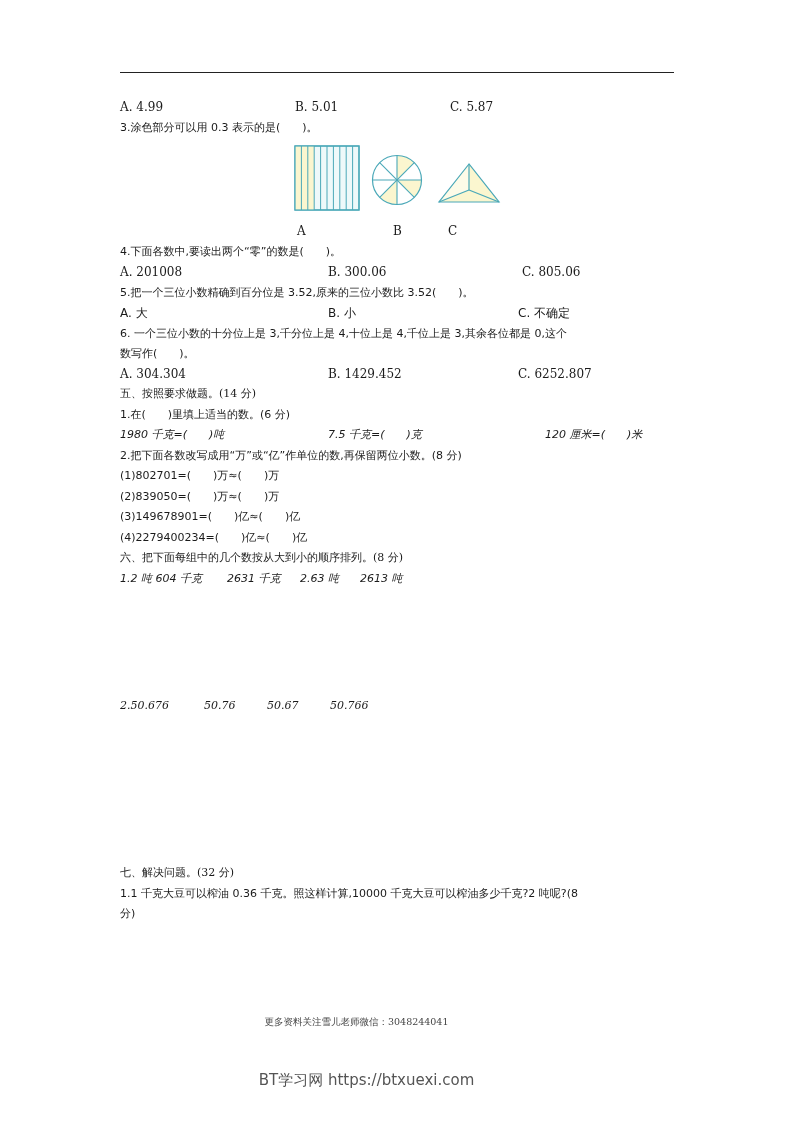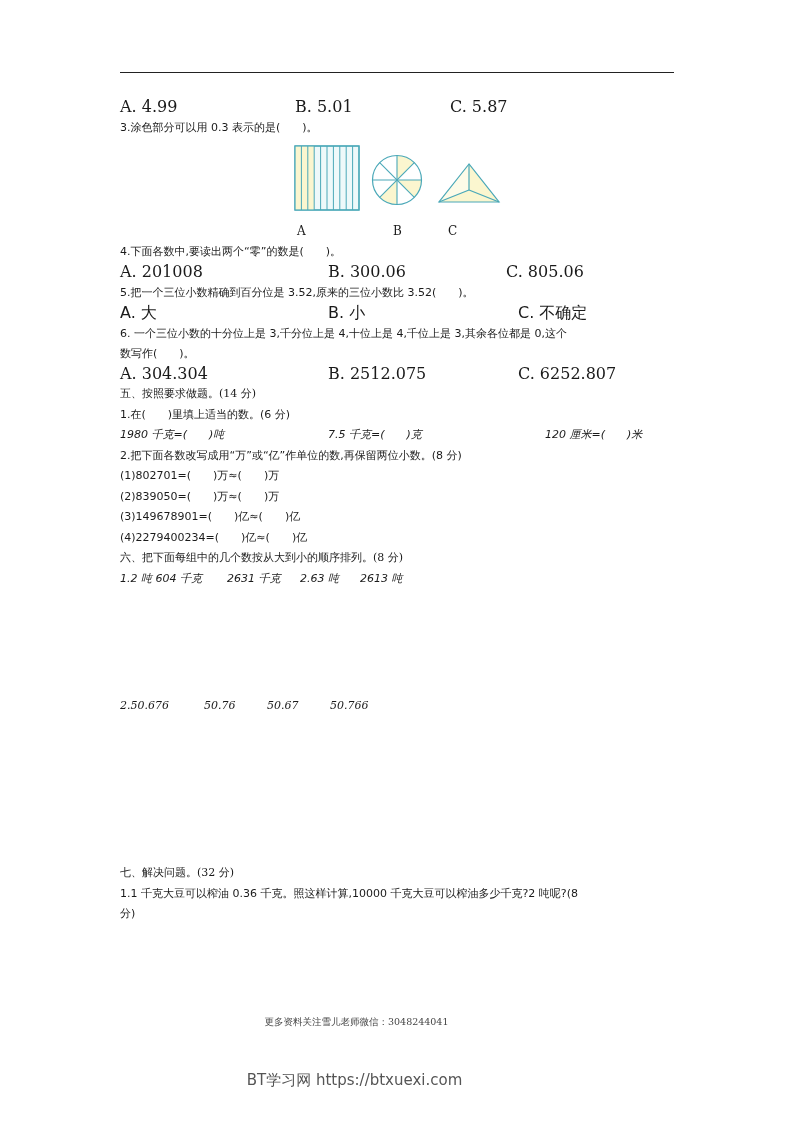--- a/index.html
+++ b/index.html
@@ -1,26 +1,26 @@
 <!DOCTYPE html>
 <html><head>
 <meta charset="utf-8">
 <style>
   html, body { margin: 0; padding: 0; background: #ffffff; }
   body { width: 793px; height: 1122px; position: relative; overflow: hidden;
          font-family: "DejaVu Serif", "Liberation Serif", serif; color: #1a1a1a; }
   .rule { position: absolute; left: 120px; top: 72px; width: 554px; height: 0; border-top: 1.2px solid #222; }
   .line { position: absolute; left: 120px; font-size: 11px; line-height: 16px; white-space: nowrap; text-align: right; }
   .cjk { font-family: "DejaVu Sans", "Liberation Sans", sans-serif; }
-  .opt { position: absolute; font-size: 16px; line-height: 16px; white-space: nowrap; }
+  .opt { position: absolute; font-size: 12px; line-height: 16px; white-space: nowrap; }
   .fig-label { position: absolute; font-size: 12px; }
   .footer-note { position: absolute; left: 0; width: 713px; top: 1016px; text-align: center;
                  font-size: 9.5px; color: #444; }
   .watermark { position: absolute; left: 0; width: 709px; top: 1071px; text-align: center;
-               font-family: "DejaVu Sans", "Liberation Sans", sans-serif; font-size: 15px; color: #555; }
+               font-family: "DejaVu Sans", "Liberation Sans", sans-serif; font-size: 15px; color: #555; padding-left: 12px; }
   .cell { position: absolute; white-space: nowrap; font-style: italic; }
   svg { position: absolute; }
 </style>
 </head>
 <body>
 
 <div class="rule"></div>
 
 <div>
   <span class="opt" style="left:120px;top:99px"><span>A.</span> <span>4.99</span></span>
@@ -72,31 +72,31 @@
   </g>
 </svg>
 
 <span class="fig-label" style="left:297px;top:224px">A</span>
 <span class="fig-label" style="left:393px;top:224px">B</span>
 <span class="fig-label" style="left:448px;top:224px">C</span>
 
 <div class="line cjk" style="top:244px">4.下面各数中,要读出两个“零”的数是(　　)。</div>
 <span class="opt" style="left:120px;top:264px"><span>A.</span> <span>201008</span></span>
 <span class="opt" style="left:328px;top:264px"><span>B.</span> <span>300.06</span></span>
-<span class="opt" style="left:506px;top:264px"><span>C.</span> <span>805.06</span></span>
+<span class="opt" style="left:522px;top:264px"><span>C.</span> <span>805.06</span></span>
 
 <div class="line cjk" style="top:285px">5.把一个三位小数精确到百分位是 3.52,原来的三位小数比 3.52(　　)。</div>
 <span class="opt cjk" style="left:120px;top:305px"><span>A.</span> <span>大</span></span>
 <span class="opt cjk" style="left:328px;top:305px"><span>B.</span> <span>小</span></span>
 <span class="opt cjk" style="left:518px;top:305px"><span>C.</span> <span>不确定</span></span>
 
 <div class="line cjk" style="top:326px">6. 一个三位小数的十分位上是 3,千分位上是 4,十位上是 4,千位上是 3,其余各位都是 0,这个</div>
 <div class="line cjk" style="top:346px">数写作(　　)。</div>
 <span class="opt" style="left:120px;top:366px"><span>A.</span> <span>304.304</span></span>
-<span class="opt" style="left:328px;top:366px"><span>B.</span> <span>2512.075</span></span>
+<span class="opt" style="left:328px;top:366px"><span>B.</span> <span>1429.452</span></span>
 <span class="opt" style="left:518px;top:366px"><span>C.</span> <span>6252.807</span></span>
 
 <div class="line" style="top:386px">五、按照要求做题。(14 分)</div>
 <div class="line cjk" style="top:407px">1.在(　　)里填上适当的数。(6 分)</div>
 <span class="cell line cjk" style="left:120px;top:427px">1980 千克=(　　)吨</span>
 <span class="cell line cjk" style="left:328px;top:427px">7.5 千克=(　　)克</span>
 <span class="cell line cjk" style="left:545px;top:427px">120 厘米=(　　)米</span>
 <div class="line cjk" style="top:448px">2.把下面各数改写成用“万”或“亿”作单位的数,再保留两位小数。(8 分)</div>
 <div class="line cjk" style="top:468px">(1)802701=(　　)万≈(　　)万</div>
 <div class="line cjk" style="top:489px">(2)839050=(　　)万≈(　　)万</div>

